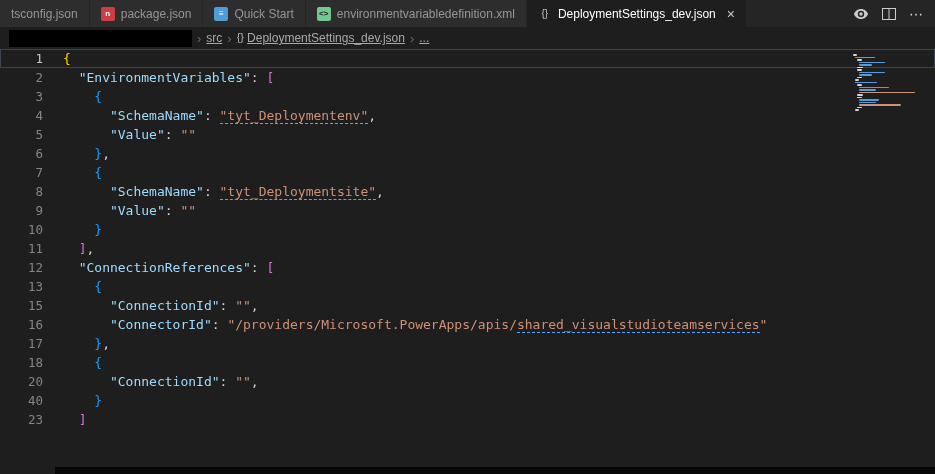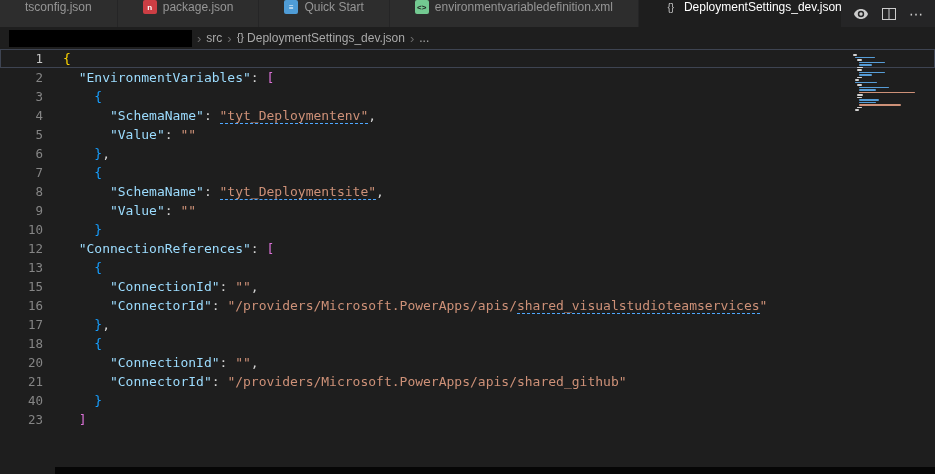--- a/index.html
+++ b/index.html
@@ -4,37 +4,37 @@
 <style>
   * { box-sizing: border-box; margin: 0; padding: 0; }
   html, body { width: 935px; height: 474px; overflow: hidden; }
   body { font-family: "Liberation Sans", sans-serif; background: #1e1e1e; }
 
   .window { position: relative; width: 935px; height: 474px; background: var(--bg); overflow: hidden; }
 
   
   .tabbar { display: flex; height: 27px; background: var(--tabbar-bg); justify-content: space-between; align-items: stretch; }
   .tabs { display: flex; overflow: hidden; flex: 1 1 auto; }
-  .tab { display: flex; gap: 6px; padding: 0 25px; font-size: 12px;
+  .tab { display: flex; align-items: center; gap: 6px; padding: 0 11px; font-size: 12px;
          background: var(--tab-inactive-bg); color: var(--tab-inactive-fg);
          border-right: 1px solid var(--tabbar-bg); white-space: nowrap; cursor: pointer; }
   .tab.active { background: var(--tab-active-bg); color: var(--tab-active-fg); }
   .ficon { display: inline-flex; align-items: center; justify-content: center;
            width: 14px; height: 14px; border-radius: 2px; font-size: 8px; font-weight: bold; flex: none; }
   .ficon.noback { font-size: 10px; font-weight: normal; }
   .tab-close { margin-left: 5px; color: #cccccc; font-size: 14px; line-height: 14px; cursor: pointer; }
   .tab-actions { display: flex; align-items: center; gap: 12px; padding: 0 12px; flex: none; background: var(--tabbar-bg); }
   .action { background: none; border: none; cursor: pointer; color: #cccccc; display: flex; align-items: center; font-size: 14px; padding: 0; }
 
   
   .breadcrumbs { display: flex; align-items: center; height: 22px; padding-left: 9px; gap: 5px;
                  font-size: 12px; color: var(--breadcrumb-fg); background: var(--bg); }
   .redaction { display: inline-block; width: 183px; height: 17px; background: #000000; }
   .crumbs { display: inline-flex; align-items: center; gap: 5px; }
-  .crumb { cursor: pointer; display: inline-flex; align-items: flex-start; gap: 3px; }
+  .crumb { cursor: pointer; display: inline-flex; align-items: flex-start; gap: 3px; text-decoration: underline; }
   .crumb-sep { color: #6a6a6a; font-size: 13px; }
   .crumb-icon { color: #b5b5b5; font-size: 11px; }
 
   
   .code-area { position: relative; height: 425px; overflow: hidden;
                font-family: "DejaVu Sans Mono", "Liberation Mono", monospace; font-size: 13px; line-height: 19px; }
   .line { display: flex; height: 19px; white-space: pre; }
   .line.current { box-shadow: inset 0 0 0 1px #3e4452; }
   .line.current .ln { color: #c6c6c6; }
   .ln { width: 43px; flex: none; text-align: right; color: var(--linenum); font-size: 12.5px; }
@@ -125,28 +125,28 @@
         <div class="line current"><span class="ln">1</span><span class="codetext"><span class="tk-b1">{</span></span></div>
         <div class="line"><span class="ln">2</span><span class="codetext"><span class="tk-p">  </span><span class="tk-k">"EnvironmentVariables"</span><span class="tk-p">: </span><span class="tk-b2">[</span></span></div>
         <div class="line"><span class="ln">3</span><span class="codetext"><span class="tk-p">    </span><span class="tk-b3">{</span></span></div>
         <div class="line"><span class="ln">4</span><span class="codetext"><span class="tk-p">      </span><span class="tk-k">"SchemaName"</span><span class="tk-p">: </span><span class="tk-s squiggle">"tyt_Deploymentenv"</span><span class="tk-p">,</span></span></div>
         <div class="line"><span class="ln">5</span><span class="codetext"><span class="tk-p">      </span><span class="tk-k">"Value"</span><span class="tk-p">: </span><span class="tk-s">""</span></span></div>
         <div class="line"><span class="ln">6</span><span class="codetext"><span class="tk-p">    </span><span class="tk-b3">}</span><span class="tk-p">,</span></span></div>
         <div class="line"><span class="ln">7</span><span class="codetext"><span class="tk-p">    </span><span class="tk-b3">{</span></span></div>
         <div class="line"><span class="ln">8</span><span class="codetext"><span class="tk-p">      </span><span class="tk-k">"SchemaName"</span><span class="tk-p">: </span><span class="tk-s squiggle">"tyt_Deploymentsite"</span><span class="tk-p">,</span></span></div>
         <div class="line"><span class="ln">9</span><span class="codetext"><span class="tk-p">      </span><span class="tk-k">"Value"</span><span class="tk-p">: </span><span class="tk-s">""</span></span></div>
         <div class="line"><span class="ln">10</span><span class="codetext"><span class="tk-p">    </span><span class="tk-b3">}</span></span></div>
+        <div class="line"><span class="ln">11</span><span class="codetext"><span class="tk-p">  </span><span class="tk-b2">]</span><span class="tk-p">,</span></span></div>
         <div class="line"><span class="ln">12</span><span class="codetext"><span class="tk-p">  </span><span class="tk-k">"ConnectionReferences"</span><span class="tk-p">: </span><span class="tk-b2">[</span></span></div>
         <div class="line"><span class="ln">13</span><span class="codetext"><span class="tk-p">    </span><span class="tk-b3">{</span></span></div>
         <div class="line"><span class="ln">15</span><span class="codetext"><span class="tk-p">      </span><span class="tk-k">"ConnectionId"</span><span class="tk-p">: </span><span class="tk-s">""</span><span class="tk-p">,</span></span></div>
         <div class="line"><span class="ln">16</span><span class="codetext"><span class="tk-p">      </span><span class="tk-k">"ConnectorId"</span><span class="tk-p">: </span><span class="tk-s">"/providers/Microsoft.PowerApps/apis/</span><span class="tk-s squiggle">shared_visualstudioteamservices</span><span class="tk-s">"</span></span></div>
         <div class="line"><span class="ln">17</span><span class="codetext"><span class="tk-p">    </span><span class="tk-b3">}</span><span class="tk-p">,</span></span></div>
         <div class="line"><span class="ln">18</span><span class="codetext"><span class="tk-p">    </span><span class="tk-b3">{</span></span></div>
         <div class="line"><span class="ln">20</span><span class="codetext"><span class="tk-p">      </span><span class="tk-k">"ConnectionId"</span><span class="tk-p">: </span><span class="tk-s">""</span><span class="tk-p">,</span></span></div>
-        <div class="line"><span class="ln">21</span><span class="codetext"><span class="tk-p">      </span><span class="tk-k">"ConnectorId"</span><span class="tk-p">: </span><span class="tk-s">"/providers/Microsoft.PowerApps/apis/shared_github"</span></span></div>
         <div class="line"><span class="ln">40</span><span class="codetext"><span class="tk-p">    </span><span class="tk-b3">}</span></span></div>
         <div class="line"><span class="ln">23</span><span class="codetext"><span class="tk-p">  </span><span class="tk-b2">]</span></span></div>
       </div>
     <div class="minimap" id="minimap">
         <div class="mbar" style="margin-left: 0px; width: 4px; background: rgb(212, 212, 212);"></div>
         <div class="mbar" style="margin-left: 2px; width: 20px; background: rgb(86, 156, 214);"></div>
         <div class="mbar" style="margin-left: 4px; width: 5px; background: rgb(212, 212, 212);"></div>
         <div class="mbar" style="margin-left: 6px; width: 26px; background: rgb(86, 156, 214);"></div>
         <div class="mbar" style="margin-left: 6px; width: 13px; background: rgb(86, 156, 214);"></div>
         <div class="mbar" style="margin-left: 4px; width: 6px; background: rgb(212, 212, 212);"></div>

